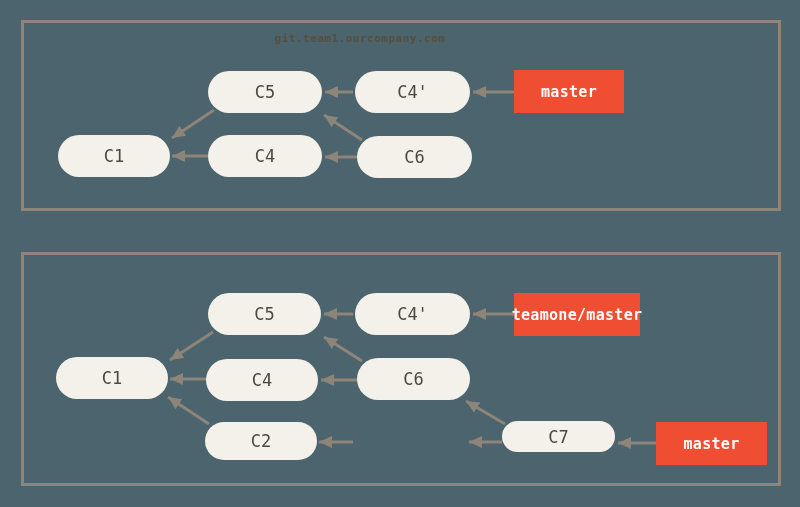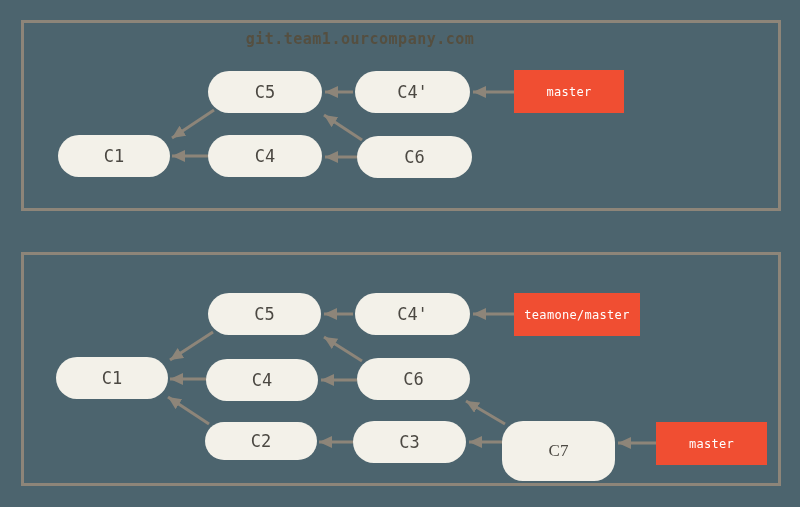--- a/index.html
+++ b/index.html
@@ -11,33 +11,33 @@
   body{
     width:800px;height:507px;position:relative;overflow:hidden;
     background:var(--bg);
     font-family:"DejaVu Sans Mono","Liberation Mono",monospace;
   }
   .panel-frame{
     position:absolute;border:3px solid var(--line);
     box-sizing:border-box;z-index:0;background:transparent;
   }
   .panel-title{
-    position:absolute;text-align:center;font-size:15px;font-weight:bold;
+    position:absolute;text-align:center;font-size:11px;font-weight:bold;
     color:var(--title);letter-spacing:0.5px;line-height:18px;z-index:2;
     white-space:nowrap;
   }
   .commit-node{
     position:absolute;background:var(--commit-fill);color:var(--commit-text);
     border-radius:21px;display:flex;align-items:center;justify-content:center;
     font-size:17px;z-index:2;box-sizing:border-box;
   }
   .ref-label{
     position:absolute;background:var(--ref-fill);color:var(--ref-text);
     display:flex;align-items:center;justify-content:center;
-    font-size:12px;letter-spacing:0.3px;z-index:2;box-sizing:border-box;
+    font-size:15px;letter-spacing:0.3px;z-index:2;box-sizing:border-box;font-weight:bold;
   }
   #edge-layer{position:absolute;left:0;top:0;z-index:1;}
 </style>
 </head>
 <body>
 
 <div id="canvas" style="position:absolute;left:0;top:0;width:800px;height:507px;">
   <svg id="edge-layer" width="800" height="507" viewBox="0 0 800 507">
     <defs>
       <marker id="arrow" markerUnits="userSpaceOnUse" markerWidth="15" markerHeight="14" refX="13" refY="6" orient="auto">
@@ -70,17 +70,16 @@
     <div class="commit-node" style="left: 355px; top: 71px; width: 115px; height: 42px;">C4'</div>
     <div class="commit-node" style="left: 357px; top: 136px; width: 115px; height: 42px;">C6</div>
     <div class="ref-label" style="left: 514px; top: 70px; width: 110px; height: 43px;">master</div>
     <div class="panel-frame" style="left: 21px; top: 252px; width: 760px; height: 234px;"></div>
     <div class="commit-node" style="left: 56px; top: 357px; width: 112px; height: 42px;">C1</div>
     <div class="commit-node" style="left: 208px; top: 293px; width: 113px; height: 42px;">C5</div>
     <div class="commit-node" style="left: 206px; top: 359px; width: 112px; height: 42px;">C4</div>
     <div class="commit-node" style="left: 205px; top: 422px; width: 112px; height: 38px;">C2</div>
     <div class="commit-node" style="left: 355px; top: 293px; width: 115px; height: 42px;">C4'</div>
     <div class="commit-node" style="left: 357px; top: 358px; width: 113px; height: 42px;">C6</div>
-    <div class="commit-node" style="left: 353px; top: 421px; width: 113px; height: 42px;">C3</div>
-    <div class="commit-node" style="left: 502px; top: 421px; width: 113px; height: 60px; font-family: Liberation Serif, serif;">C7</div>
+    <div class="commit-node" style="left: 502px; top: 421px; width: 113px; height: 31px;">C7</div>
     <div class="ref-label" style="left: 514px; top: 293px; width: 126px; height: 43px;">teamone/master</div>
     <div class="ref-label" style="left: 656px; top: 422px; width: 111px; height: 43px;">master</div>
   </div>
 
 </body></html>

